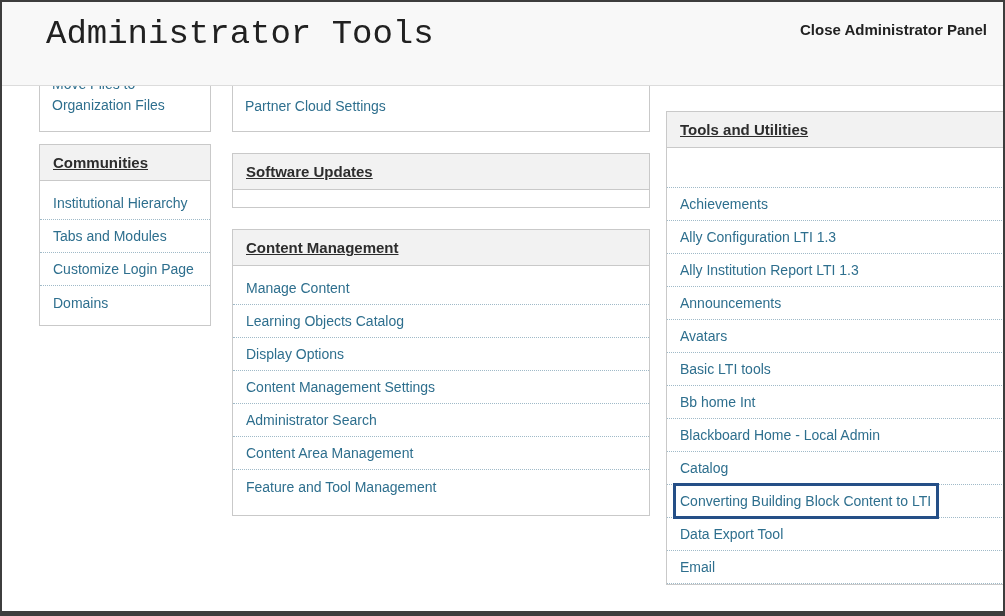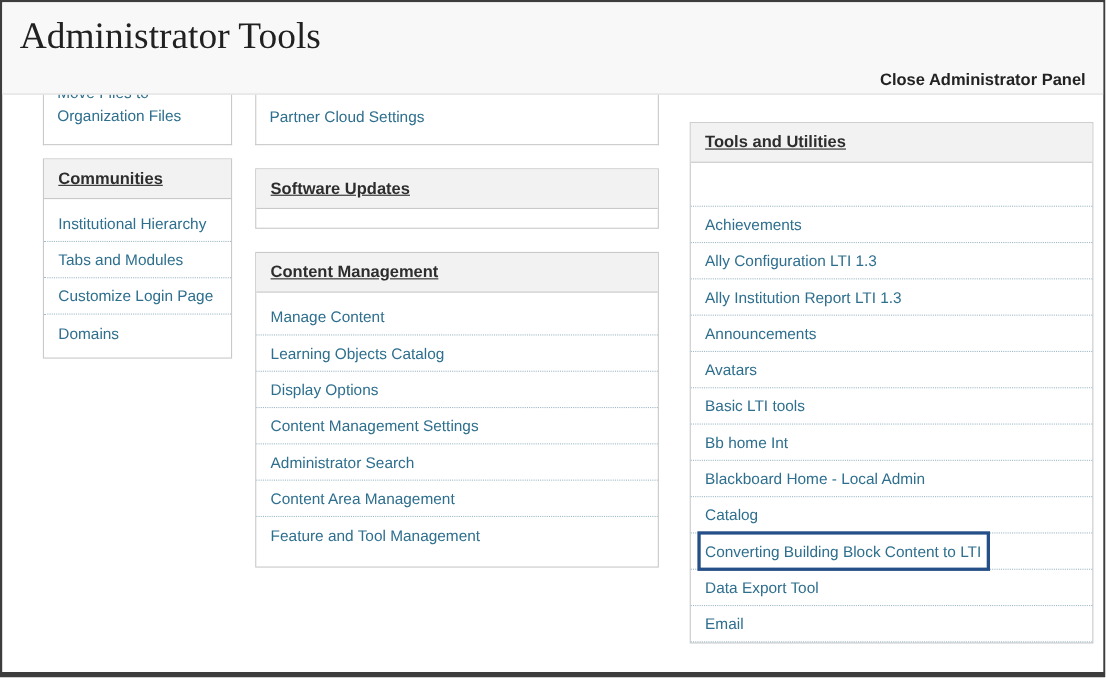--- a/index.html
+++ b/index.html
@@ -19,49 +19,48 @@
   
   .topbar {
     position: relative;
     z-index: 2;
     height: 84px;
     background: #f8f8f8;
     border-bottom: 1px solid #dcdcdc;
   }
   .page-title {
     margin: 0;
-    padding: 13px 0 0 16px;
-    font-family: Liberation Serif, serif;
+    padding: 13px 0 0 44px;
+    font-family: Liberation Mono, monospace;
     font-weight: 400;
     font-size: 34px;
     color: #212121;
   }
   .close-link {
     position: absolute;
     top: 19px;
     right: 16px;
     font-size: 15px;
     font-weight: 700;
     color: #222222;
     text-decoration: none;
     cursor: pointer;
-    margin-top: 43px;
   }
 
   
   .content {
     position: relative;
     z-index: 1;
     display: flex;
     align-items: flex-start;
     padding-left: 37px;
   }
   .col { flex: none; }
   .col-left  { width: 172px; margin-right: 21px; }
-  .col-mid   { width: 367px; margin-right: 28px; }
+  .col-mid   { width: 418px; margin-right: 16px; }
   .col-right { width: 367px; margin-top: 25px; }
 
   .panel {
     border: 1px solid #c9c9c9;
     background: #ffffff;
   }
   .panel.cut-top {
     border-top: none;
     height: 62px;
     margin-top: -16px;

